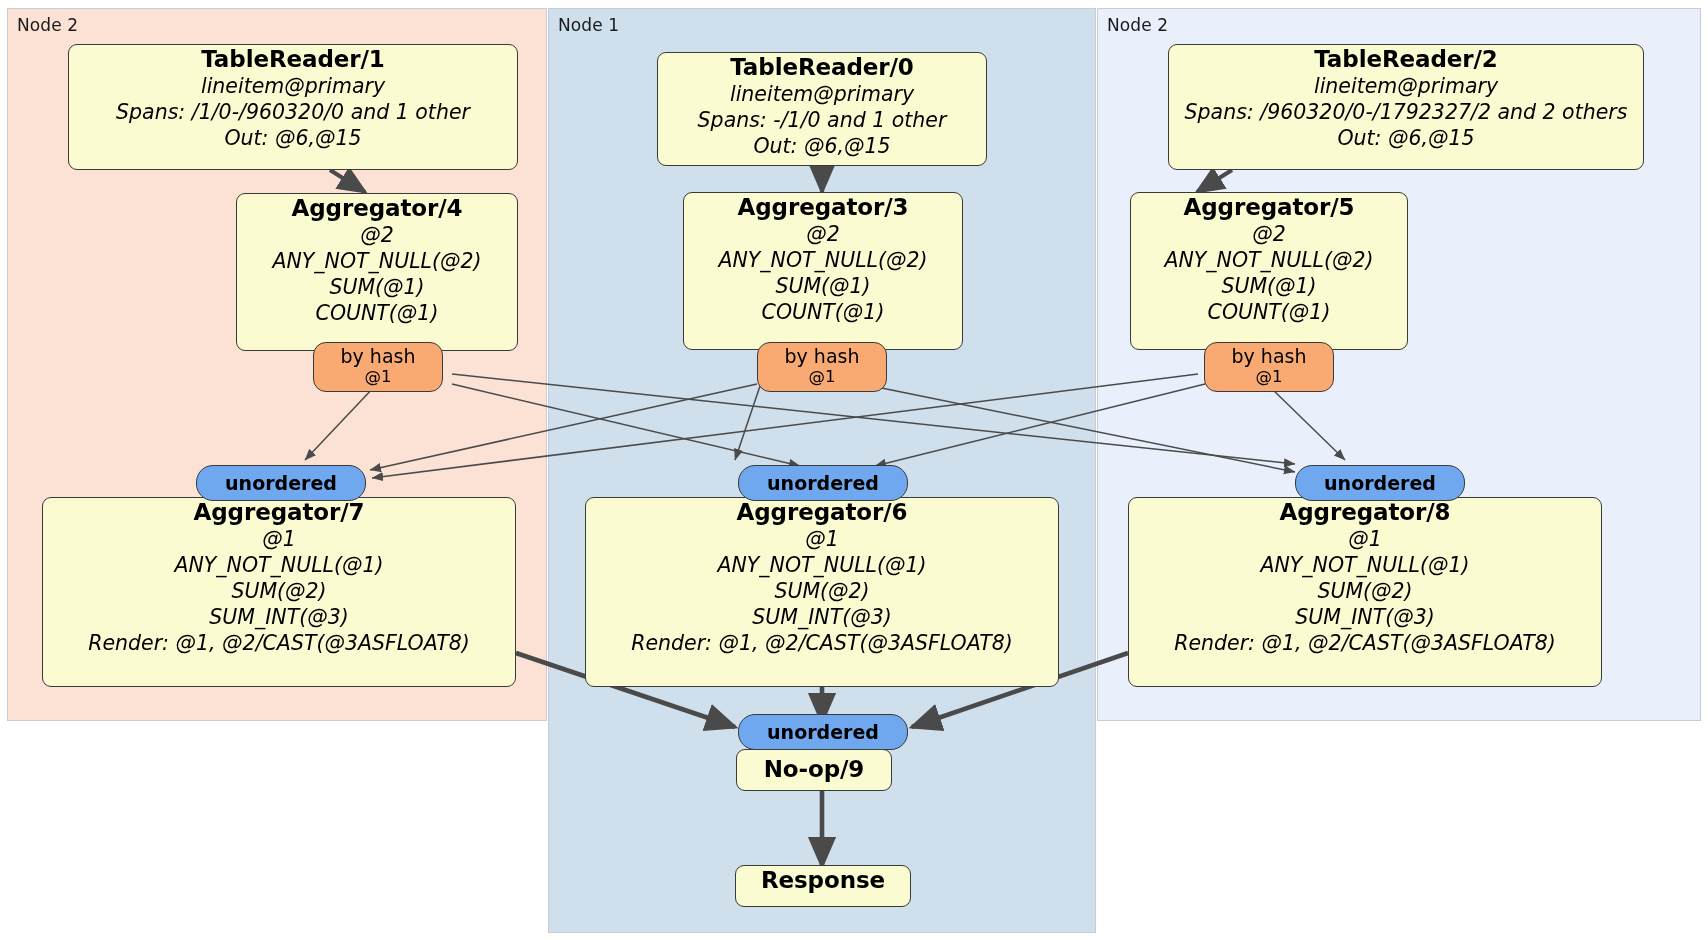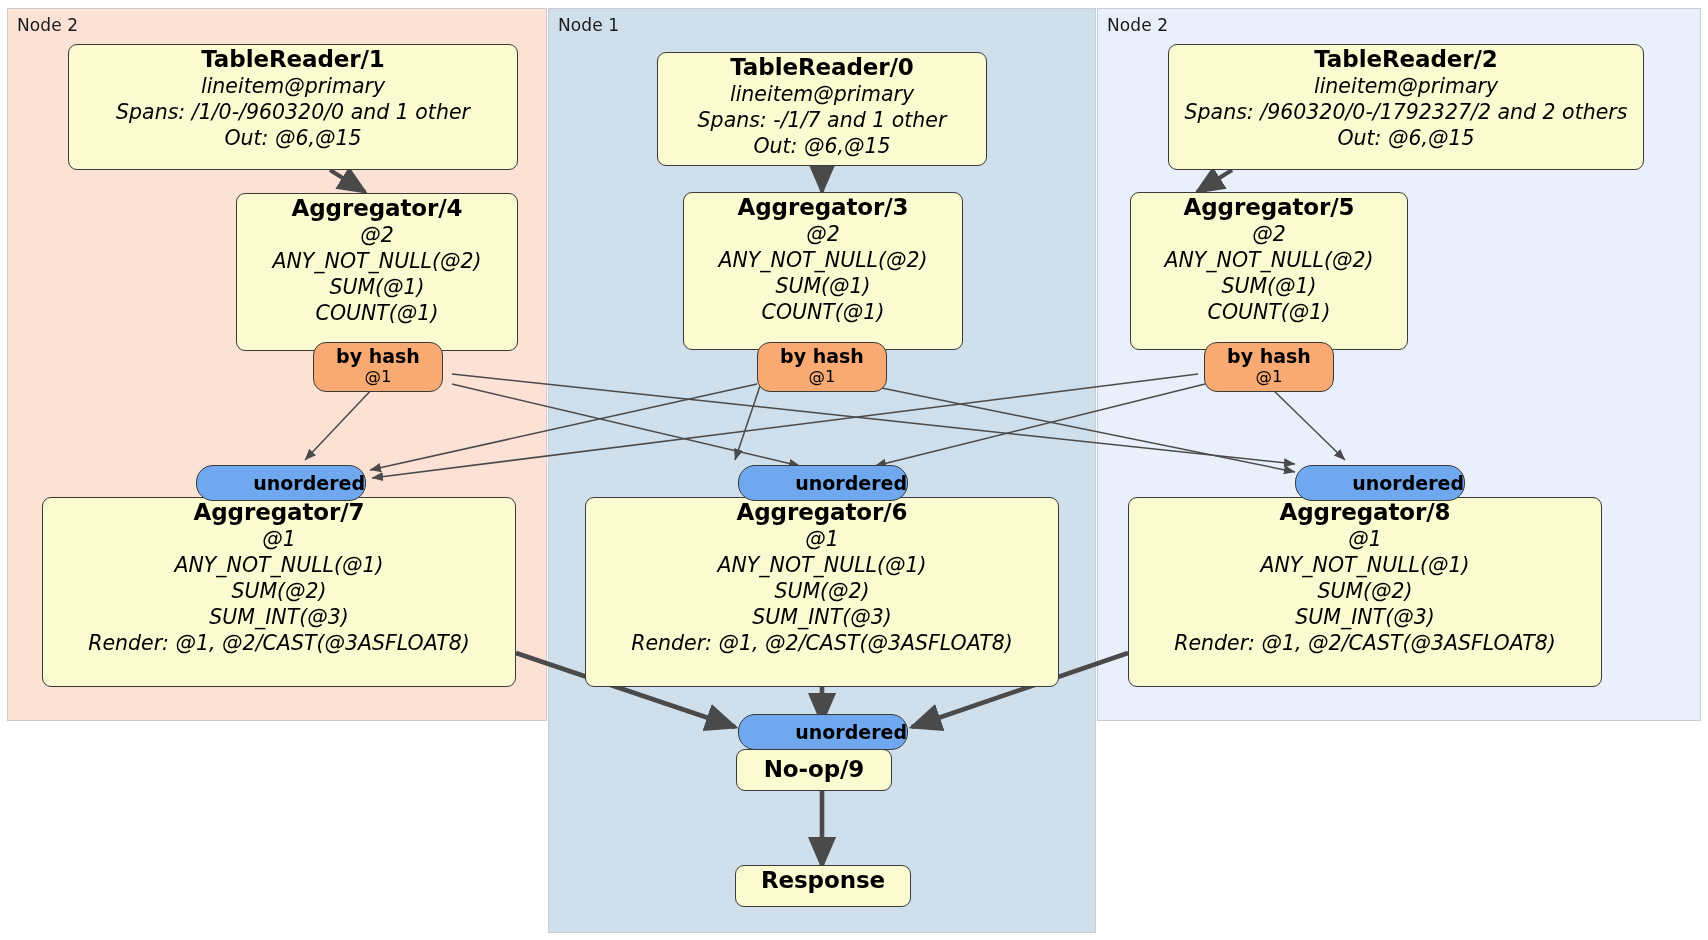--- a/index.html
+++ b/index.html
@@ -26,24 +26,24 @@
        border:1.6px solid #3a3a3a;border-radius:9px;
        text-align:center;color:#000;line-height:1.0;
        }
   .box .title{font-size:23px;font-weight:bold;letter-spacing:-.1px;line-height:1.22;}
   .box .ln{font-size:20.5px;font-weight:normal;line-height:1.27;white-space:nowrap;font-style:italic;}
 
   
   .pill{position:absolute;box-sizing:border-box;border:1.5px solid #3a3a3a;
         text-align:center;line-height:1.05;color:#000;}
   .pill.hash{background:#f8aa72;border-radius:13px;padding-top:4px;}
-  .pill.hash .p1{font-size:19px;font-weight:bold;}
+  .pill.hash .p1{font-size:19px;font-weight:normal;}
   .pill.hash .p2{font-size:16.5px;font-weight:normal;margin-top:1px;}
   .pill.sync{background:#6fa8ef;border-radius:17px;}
-  .pill.sync .p1{font-size:19px;font-weight:bold;line-height:34px;text-align:right;}
+  .pill.sync .p1{font-size:19px;font-weight:bold;line-height:34px;}
 </style>
 </head>
 <body>
 
 <div id="stage">
 
   <div class="region" id="region-node3">
     <div class="region-label">Node 2</div>
   </div>
   <div class="region" id="region-node1">
@@ -91,21 +91,21 @@
   <div class="box" style="left:68px;top:44px;width:450px;height:126px;">
     <div class="title">TableReader/1</div>
     <div class="ln">lineitem@primary</div>
     <div class="ln">Spans: /1/0-/960320/0 and 1 other</div>
     <div class="ln">Out: @6,@15</div>
   </div>
 
   <div class="box" style="left:657px;top:44px;width:330px;height:114px;margin-top:8px;">
     <div class="title">TableReader/0</div>
     <div class="ln">lineitem@primary</div>
-    <div class="ln">Spans: -/1/7 and 1 other</div>
+    <div class="ln">Spans: -/1/0 and 1 other</div>
     <div class="ln">Out: @6,@15</div>
   </div>
 
   <div class="box" style="left:1128px;top:44px;width:476px;height:126px;margin-left:40px;">
     <div class="title">TableReader/2</div>
     <div class="ln">lineitem@primary</div>
     <div class="ln">Spans: /960320/0-/1792327/2 and 2 others</div>
     <div class="ln">Out: @6,@15</div>
   </div>
 

